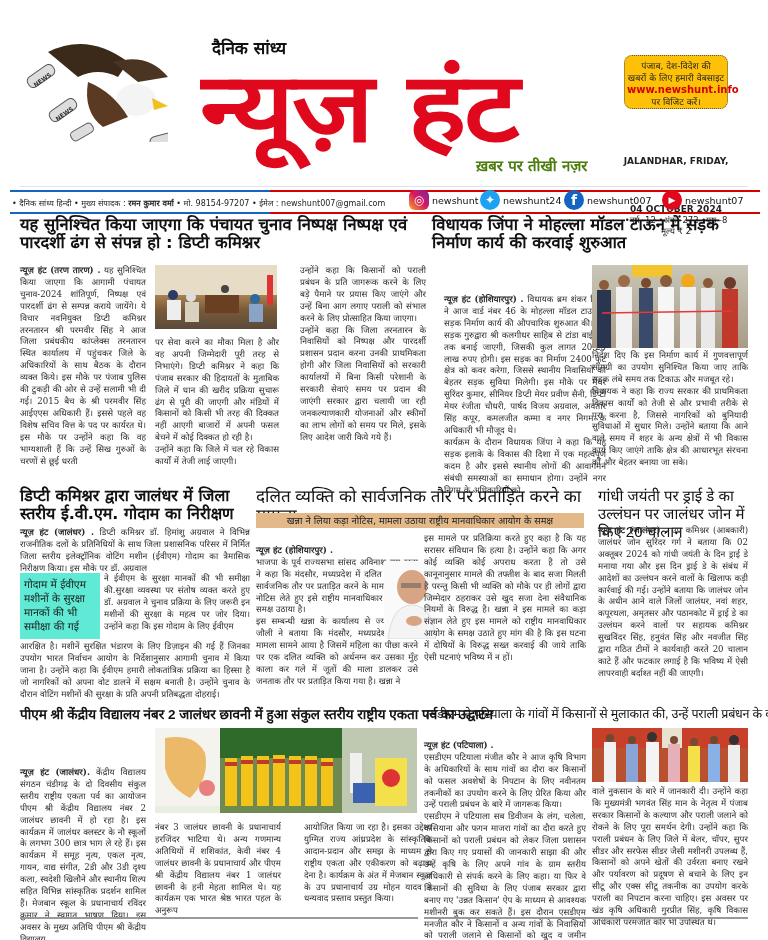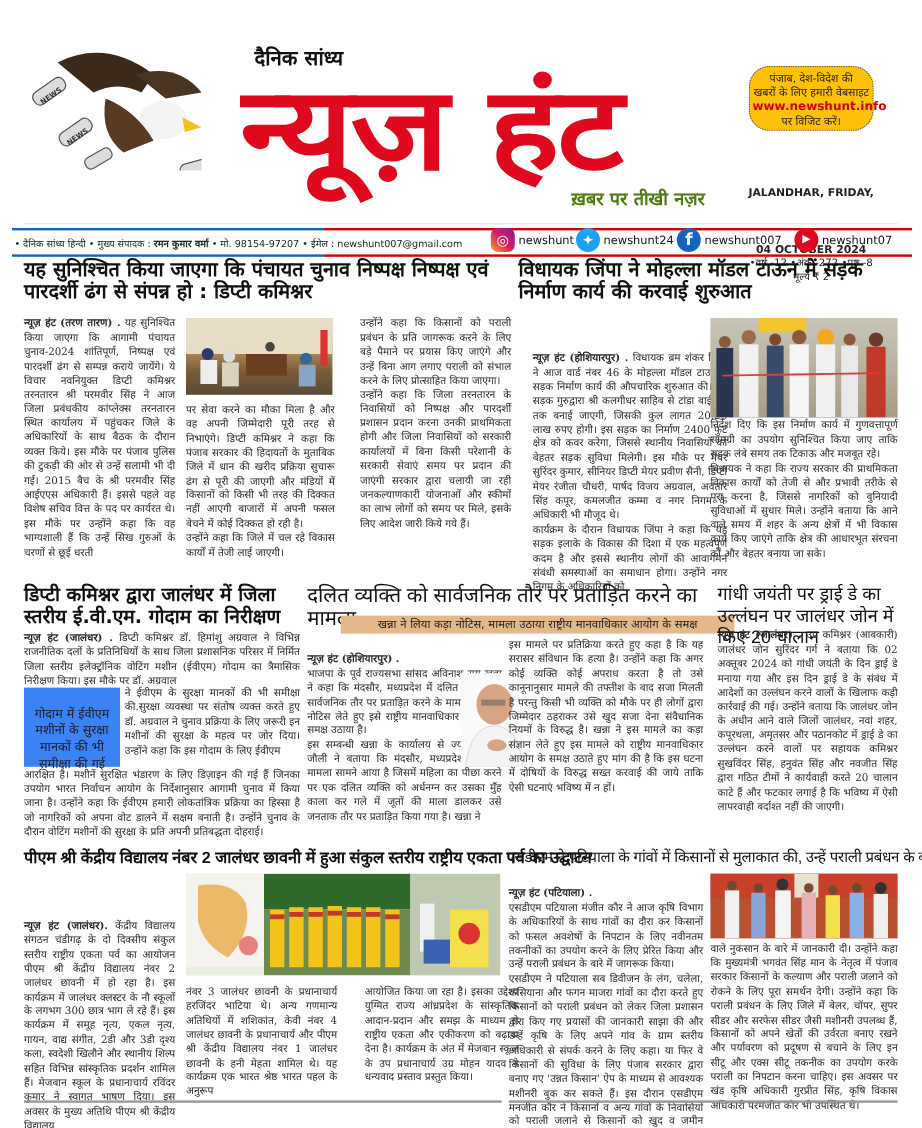--- a/index.html
+++ b/index.html
@@ -18,21 +18,21 @@
   .social { display: flex; align-items: center; gap: 3px; font-family: "DejaVu Sans", sans-serif; font-size: 9.5px; color: #111; }
   .soc-ico { width: 20px; height: 20px; border-radius: 50%; display: flex; align-items: center; justify-content: center; color: #fff; font-weight: bold; font-size: 12px; font-family: "DejaVu Sans", sans-serif; }
   .hline-blue { background: #1565c0; height: 2px; }
   .hline-red { background: #d50000; height: 2px; }
   .headline { font-family: "DejaVu Sans", sans-serif; font-weight: bold; color: #111; text-align: left; line-height: 1.12; }
   .body-text { font-family: "DejaVu Serif", serif; font-size: 8.6px; line-height: 11.9px; color: #2a2a2a; text-align: justify; }
   .body-text .lead { font-weight: bold; }
   .photo { overflow: hidden; }
   .rule { background: #999; height: 2px; }
   .subhead-bar { background: #e4b98a; font-family: "DejaVu Sans", sans-serif; font-size: 9.5px; text-align: center; color: #222; }
-  .pull-quote { background: #3b82f6; font-family: "DejaVu Sans", sans-serif; font-size: 10.5px; line-height: 14px; text-align: center; color: #1a1a1a; padding: 15px 4px; }
+  .pull-quote { background: #5eead4; font-family: "DejaVu Sans", sans-serif; font-size: 10.5px; line-height: 14px; text-align: left; color: #1a1a1a; padding: 4px 4px; }
   .cond { font-family: "Liberation Sans", sans-serif; }
 </style>
 </head>
 <body>
 
 <div class="abs" style="left:18px;top:22px;width:150px;height:120px;">
   <svg width="150" height="120" viewBox="0 0 150 120">
     <path d="M30 30 Q70 10 110 40 L100 55 Q80 45 60 55 Z" fill="#3b2a1a"></path>
     <path d="M95 40 Q130 30 150 55 L120 60 Z" fill="#4a3422"></path>
     <ellipse cx="118" cy="78" rx="20" ry="16" fill="#f4f4f4"></ellipse>
@@ -50,21 +50,21 @@
     </g>
   </svg>
 </div>
 
 <div class="abs masthead-logo-small" style="left:212px;top:36px;">दैनिक सांध्य</div>
 <div class="abs" style="left:200px;top:52px;width:340px;height:118px;overflow:hidden;">
   <div class="masthead-logo-big" style="font-size:96px;line-height:112px;letter-spacing:-2px;">न्यूज़ हंट</div>
 </div>
 <div class="abs tagline" style="left:476px;top:155px;">ख़बर पर तीखी नज़र</div>
 
-<div class="abs promo-box" style="left:624px;top:55px;width:104px;height:54px;border-radius:17px;">
+<div class="abs promo-box" style="left:624px;top:55px;width:104px;height:54px;">
   <div>पंजाब, देश-विदेश की</div>
   <div>खबरों के लिए हमारी वेबसाइट</div>
   <div class="url">www.newshunt.info</div>
   <div>पर विजिट करें।</div>
 </div>
 
 <div class="abs dateline" style="left:614px;top:119px;width:124px;">
   <div class="b">JALANDHAR, FRIDAY,</div>
   <div class="b">04 OCTOBER 2024</div>
   <div>•वर्ष -12  •अंक -272  •पृष्ठ -8</div>
@@ -162,21 +162,21 @@
 <div class="abs headline" style="left:20px;top:487px;width:230px;font-size:16px;text-align:left;">डिप्टी कमिश्नर द्वारा जालंधर में जिला स्तरीय ई.वी.एम. गोदाम का निरीक्षण</div>
 <div class="abs body-text" style="left:20px;top:527px;width:230px;">
   <span class="lead">न्यूज़ हंट (जालंधर) .</span>
   <span>डिप्टी कमिश्नर  डॉ. हिमांशु अग्रवाल ने विभिन्न राजनीतिक दलों के प्रतिनिधियों के साथ जिला प्रशासनिक परिसर में निर्मित जिला स्तरीय इलेक्ट्रॉनिक वोटिंग मशीन (ईवीएम) गोदाम का त्रैमासिक निरीक्षण किया।  इस मौके पर डॉ. अग्रवाल</span>
 </div>
 <div class="abs pull-quote" style="left:20px;top:573px;width:80px;height:66px;">गोदाम में ईवीएम मशीनों के सुरक्षा मानकों की भी समीक्षा की गई</div>
 <div class="abs body-text" style="left:104px;top:573px;width:146px;">ने ईवीएम के सुरक्षा मानकों की भी समीक्षा की.सुरक्षा व्यवस्था पर संतोष व्यक्त करते हुए डॉ. अग्रवाल ने चुनाव प्रक्रिया के लिए जरूरी इन मशीनों की सुरक्षा के महत्व पर जोर दिया। उन्होंने कहा कि इस गोदाम के लिए ईवीएम</div>
 <div class="abs body-text" style="left:20px;top:641px;width:230px;">आरक्षित है। मशीनें सुरक्षित भंडारण के लिए डिज़ाइन की गई हैं जिनका उपयोग भारत निर्वाचन आयोग के निर्देशानुसार आगामी चुनाव में किया जाना है। उन्होंने कहा कि ईवीएम हमारी लोकतांत्रिक प्रक्रिया का हिस्सा है जो नागरिकों को अपना वोट डालने में सक्षम बनाती है। उन्होंने चुनाव के दौरान वोटिंग मशीनों की सुरक्षा के प्रति अपनी प्रतिबद्धता दोहराई।</div>
 
 <div class="abs headline cond" style="left:256px;top:487px;width:330px;font-size:17px;font-weight:normal;">दलित व्यक्ति को सार्वजनिक तौर पर प्रताड़ित करने का मामला</div>
-<div class="abs subhead-bar" style="left:256px;top:513px;width:328px;height:15px;line-height:15px;margin-left:28px;">खन्ना ने लिया कड़ा नोटिस, मामला उठाया राष्ट्रीय मानवाधिकार आयोग के समक्ष</div>
+<div class="abs subhead-bar" style="left:256px;top:513px;width:328px;height:15px;line-height:15px;">खन्ना ने लिया कड़ा नोटिस, मामला उठाया राष्ट्रीय मानवाधिकार आयोग के समक्ष</div>
 <div class="abs body-text" style="left:256px;top:533px;width:162px;white-space:pre-line;">
   <span class="lead">न्यूज़ हंट (होशियारपुर) .</span>
   <span>भाजपा के पूर्व राज्यसभा सांसद अविनाश राय खन्ना ने कहा कि मंदसौर, मध्यप्रदेश में दलित व्यक्ति को सार्वजनिक तौर पर प्रताड़ित करने के मामले का कड़ा नोटिस लेते हुए इसे राष्ट्रीय मानवाधिकार आयोग के समक्ष उठाया है।
     इस सम्बन्धी खन्ना के कार्यालय से ज्योति कुमार जौली ने बताया कि मंदसौर, मध्यप्रदेश से उक्त मामला सामने आया है जिसमें महिला का पीछा करने पर एक दलित व्यक्ति को अर्धनग्न कर उसका मुँह काला कर  गले में जूतों की माला डालकर उसे जनताक तौर पर प्रताड़ित किया गया है। खन्ना ने</span>
 </div>
 <div class="abs photo" style="left:384px;top:561px;width:52px;height:78px;background:#fafafa;">
   <svg width="52" height="78">
     <ellipse cx="28" cy="26" rx="15" ry="17" fill="#d7a484"></ellipse>
     <rect x="17" y="22" width="20" height="5" fill="#555" opacity=".5"></rect>
     <path d="M4 78 Q8 44 28 44 Q48 44 52 78 Z" fill="#f4f4f4" stroke="#ddd"></path>

